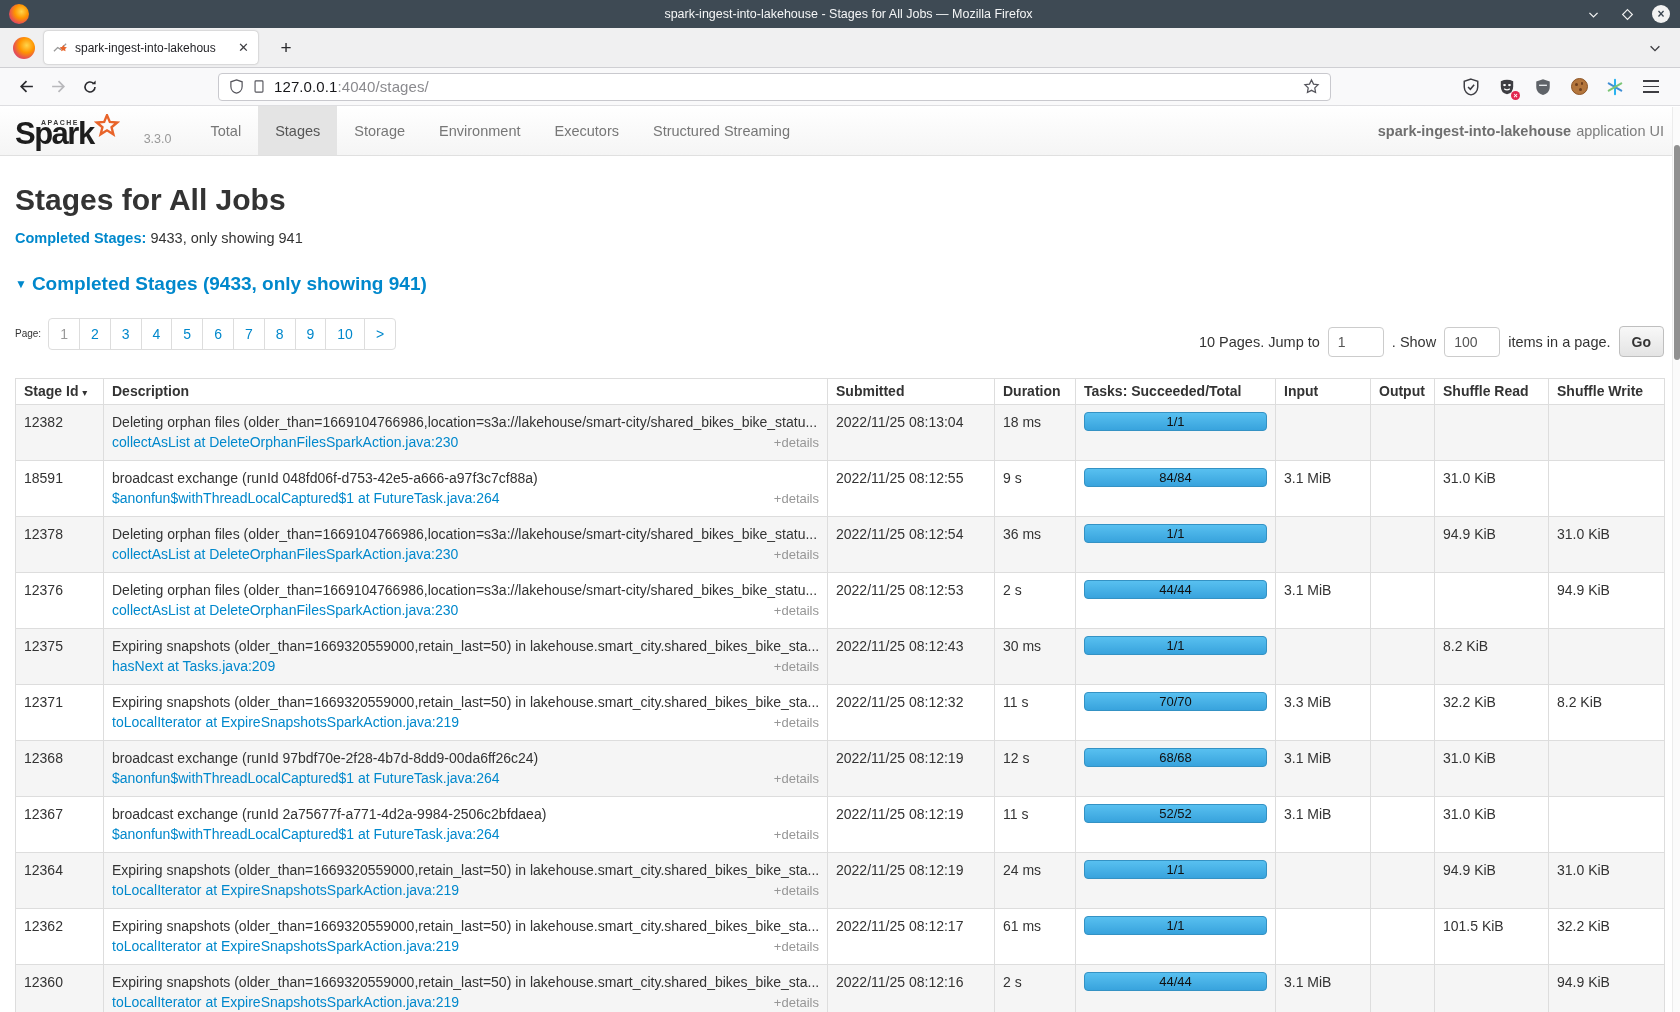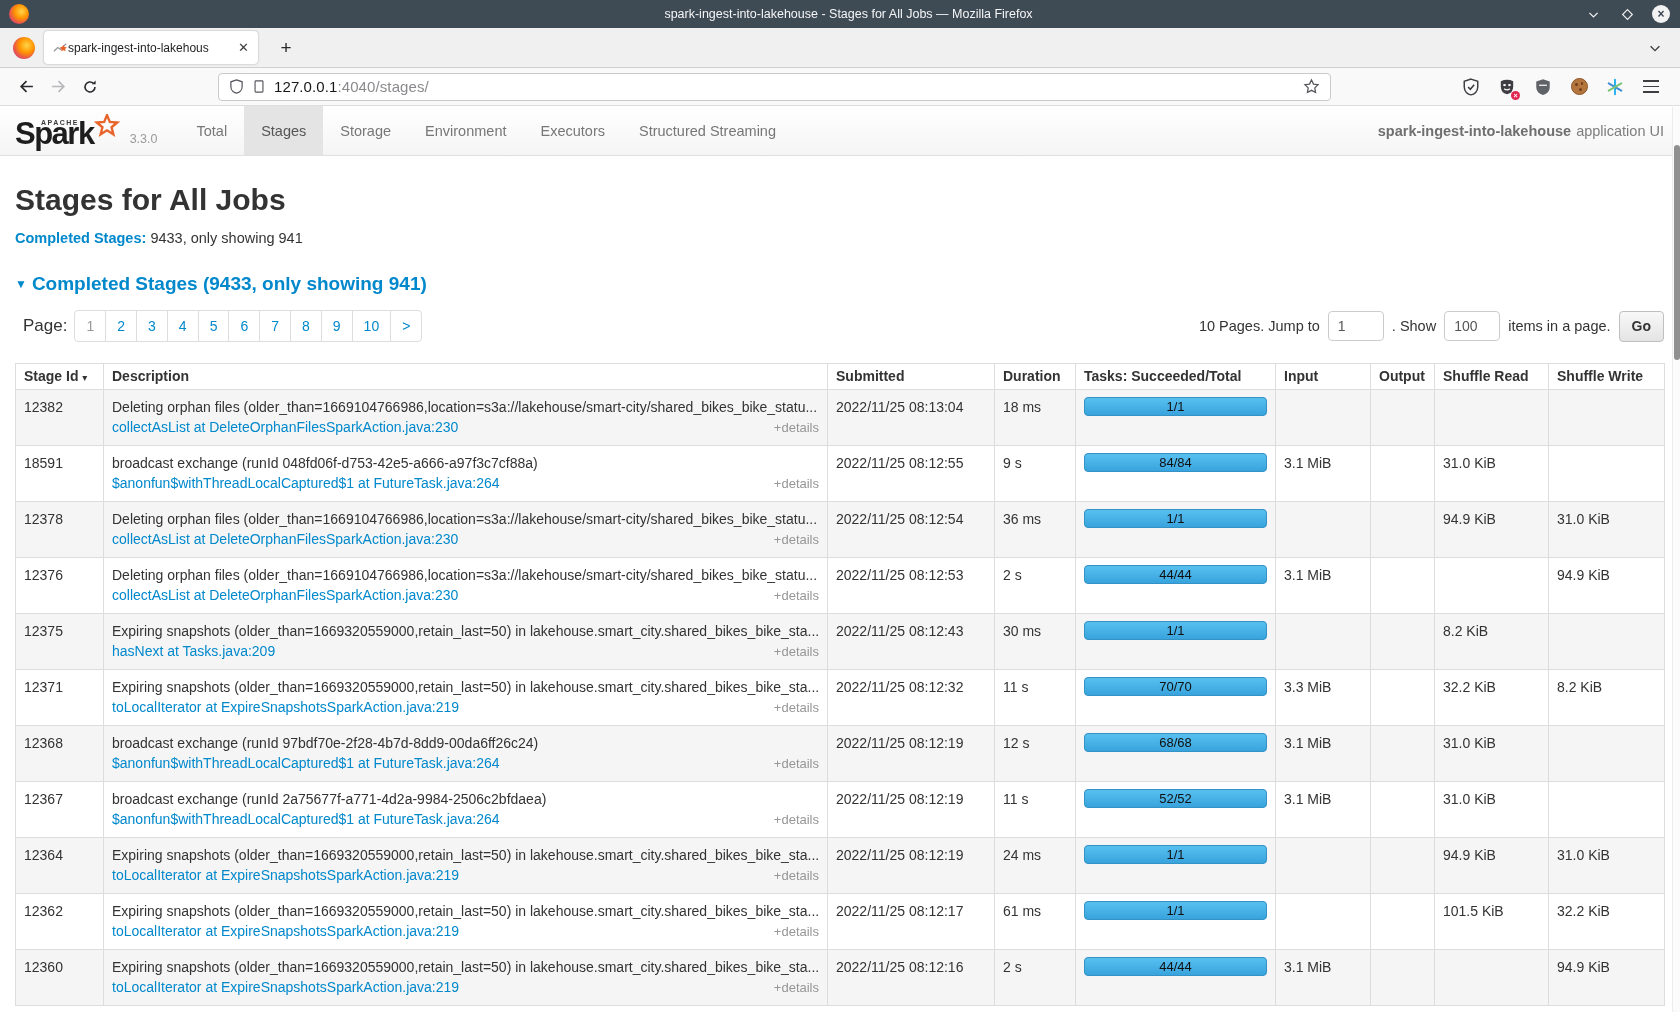--- a/index.html
+++ b/index.html
@@ -18,21 +18,21 @@
   .tb-title { position:absolute; left:17px; right:0; text-align:center; color:#f5f6f7; font-size:12.5px; }
   .win-controls { margin-left:auto; display:flex; align-items:center; gap:16px; padding-right:10px; z-index:2; }
   .win-btn { width:18px; height:18px; display:flex; align-items:center; justify-content:center; }
   .win-close { background:#f2f2f2; border-radius:50%; color:#3a4550; font-size:12px; font-weight:bold; line-height:1; }
 
   
   .tabbar { height:40px; background:#f0f0f1; border-bottom:1px solid #cfcfd3; display:flex; align-items:center; }
   .ff-mini { width:22px; height:22px; margin:0 9px 0 13px; border-radius:50%;
     background:radial-gradient(circle at 62% 38%, #ffd54a 0%, #ff9500 38%, #e8554d 66%, #c83a8e 92%); }
   .tab { width:214px; height:33px; background:#fff; border-radius:4px; box-shadow:0 0 2px rgba(0,0,0,.35);
-    display:flex; align-items:center; padding:0 9px; }
+    display:flex; align-items:center; gap:7px; padding:0 9px; }
   .tab-label { flex:1; font-size:12px; color:#1f1f23; white-space:nowrap; overflow:hidden; }
   .tab-close { color:#3d3d42; font-size:13px; line-height:1; }
   .new-tab { margin-left:14px; font-size:19px; color:#2a2a2e; width:28px; height:28px; display:flex; align-items:center; justify-content:center; }
   .tab-chevron { margin-left:auto; margin-right:18px; }
 
   
   .toolbar { height:38px; background:#f9f9fa; border-bottom:1px solid #dedee1; display:flex; align-items:center; padding:0 10px; }
   .nav-btn { width:32px; height:30px; display:flex; align-items:center; justify-content:center; }
   .urlbar { margin-left:112px; width:1113px; height:28px; background:#fff; border:1px solid #c9c9ce; border-radius:4px;
     display:flex; align-items:center; gap:8px; padding:0 10px; }
@@ -50,45 +50,45 @@
   .hamburger i { width:16px; height:1.8px; background:#3d3d42; }
 
   
   .navbar { height:50px; background:linear-gradient(#ffffff,#f5f5f5); border-bottom:1px solid #e0e0e0;
     display:flex; align-items:stretch; }
   .brand { display:flex; align-items:flex-end; padding:4px 0 6px 15px; position:relative; }
   .spark-wrap { position:relative; padding-right:26px; }
   .apache-label { position:absolute; top:1px; left:26px; font-size:7px; font-weight:bold; letter-spacing:1.5px; color:#3a3a3a; }
   .spark-word { font-size:31px; font-weight:bold; color:#1d1d1d; letter-spacing:-1.5px; line-height:1; }
   .spark-star { position:absolute; top:-4px; right:0; }
-  .spark-version { font-size:12.5px; color:#999; margin-left:10px; padding-bottom:3px; }
+  .spark-version { font-size:12.5px; color:#999; margin-left:24px; padding-bottom:3px; }
   .nav-items { display:flex; list-style:none; margin:0 0 0 22px; padding:0; align-items:stretch; }
   .nav-items li { display:flex; align-items:center; padding:0 17px; font-size:14.5px; color:#777; cursor:pointer; }
   .nav-items li.active { background:#e4e4e4; color:#555; }
   .app-label { margin-left:auto; display:flex; align-items:center; padding-right:16px; font-size:14.5px; color:#7d7d7d; }
   .app-label strong { color:#6f6f6f; }
   .app-label span { margin-left:5px; }
 
   
   .content { padding:0 16px 0 15px; }
   h1.page-title { font-size:30px; font-weight:bold; color:#333; margin:27px 0 10px 0; }
   .summary { font-size:14.5px; line-height:22px; }
   .summary .lbl { color:var(--accent,#0088cc); font-weight:bold; }
   .section-head { color:var(--accent,#0088cc); font-size:19px; font-weight:bold; margin:24px 0 0 0; cursor:pointer; display:flex; align-items:center; }
   .section-head .tri { font-size:12px; margin-right:5px; }
 
   .pager-row { display:flex; align-items:center; margin-top:15px; }
-  .page-lbl { font-size:17px; margin-right:7px;margin-left:8px; }
+  .page-lbl { font-size:10px; margin-right:7px; }
   .pagination { display:inline-flex; list-style:none; margin:0; padding:0; }
   .pagination li { border:1px solid #ddd; margin-left:-1px; background:#fff; font-size:14px; padding:7px 11px;
     color:var(--accent,#0088cc); cursor:pointer; min-width:28px; text-align:center; }
   .pagination li:first-child { border-radius:4px 0 0 4px; margin-left:0; }
   .pagination li:last-child { border-radius:0 4px 4px 0; }
   .pagination li.current { color:#999; cursor:default; }
-  .pager-right { margin-left:auto; display:flex; align-items:center; gap:8px; font-size:14.5px; }
+  .pager-right { margin-left:auto; display:flex; align-items:center; gap:8px; font-size:14.5px;margin-top:16px; }
   .pager-right input { width:56px; height:30px; border:1px solid #ccc; border-radius:4px; padding:0 9px; font-size:14px;
     color:#555; font-family:inherit; }
   .go-btn { height:31px; padding:0 12px; border:1px solid #bfbfbf; border-radius:4px; font-size:14px; color:#333;
     background:linear-gradient(#f8f8f8,#e4e4e4); cursor:pointer; font-family:inherit;font-weight:bold; }
 
   
   table.stages { border-collapse:collapse; table-layout:fixed; width:1649px; margin-top:21px; font-size:14px; }
   .stages th, .stages td { border:1px solid #ddd; text-align:left; vertical-align:top; }
   .stages thead th { font-weight:bold; padding:4px 8px; background:#fff; height:26px; }
   .stages tbody td { padding:7px 8px; height:50px; line-height:20px; }

